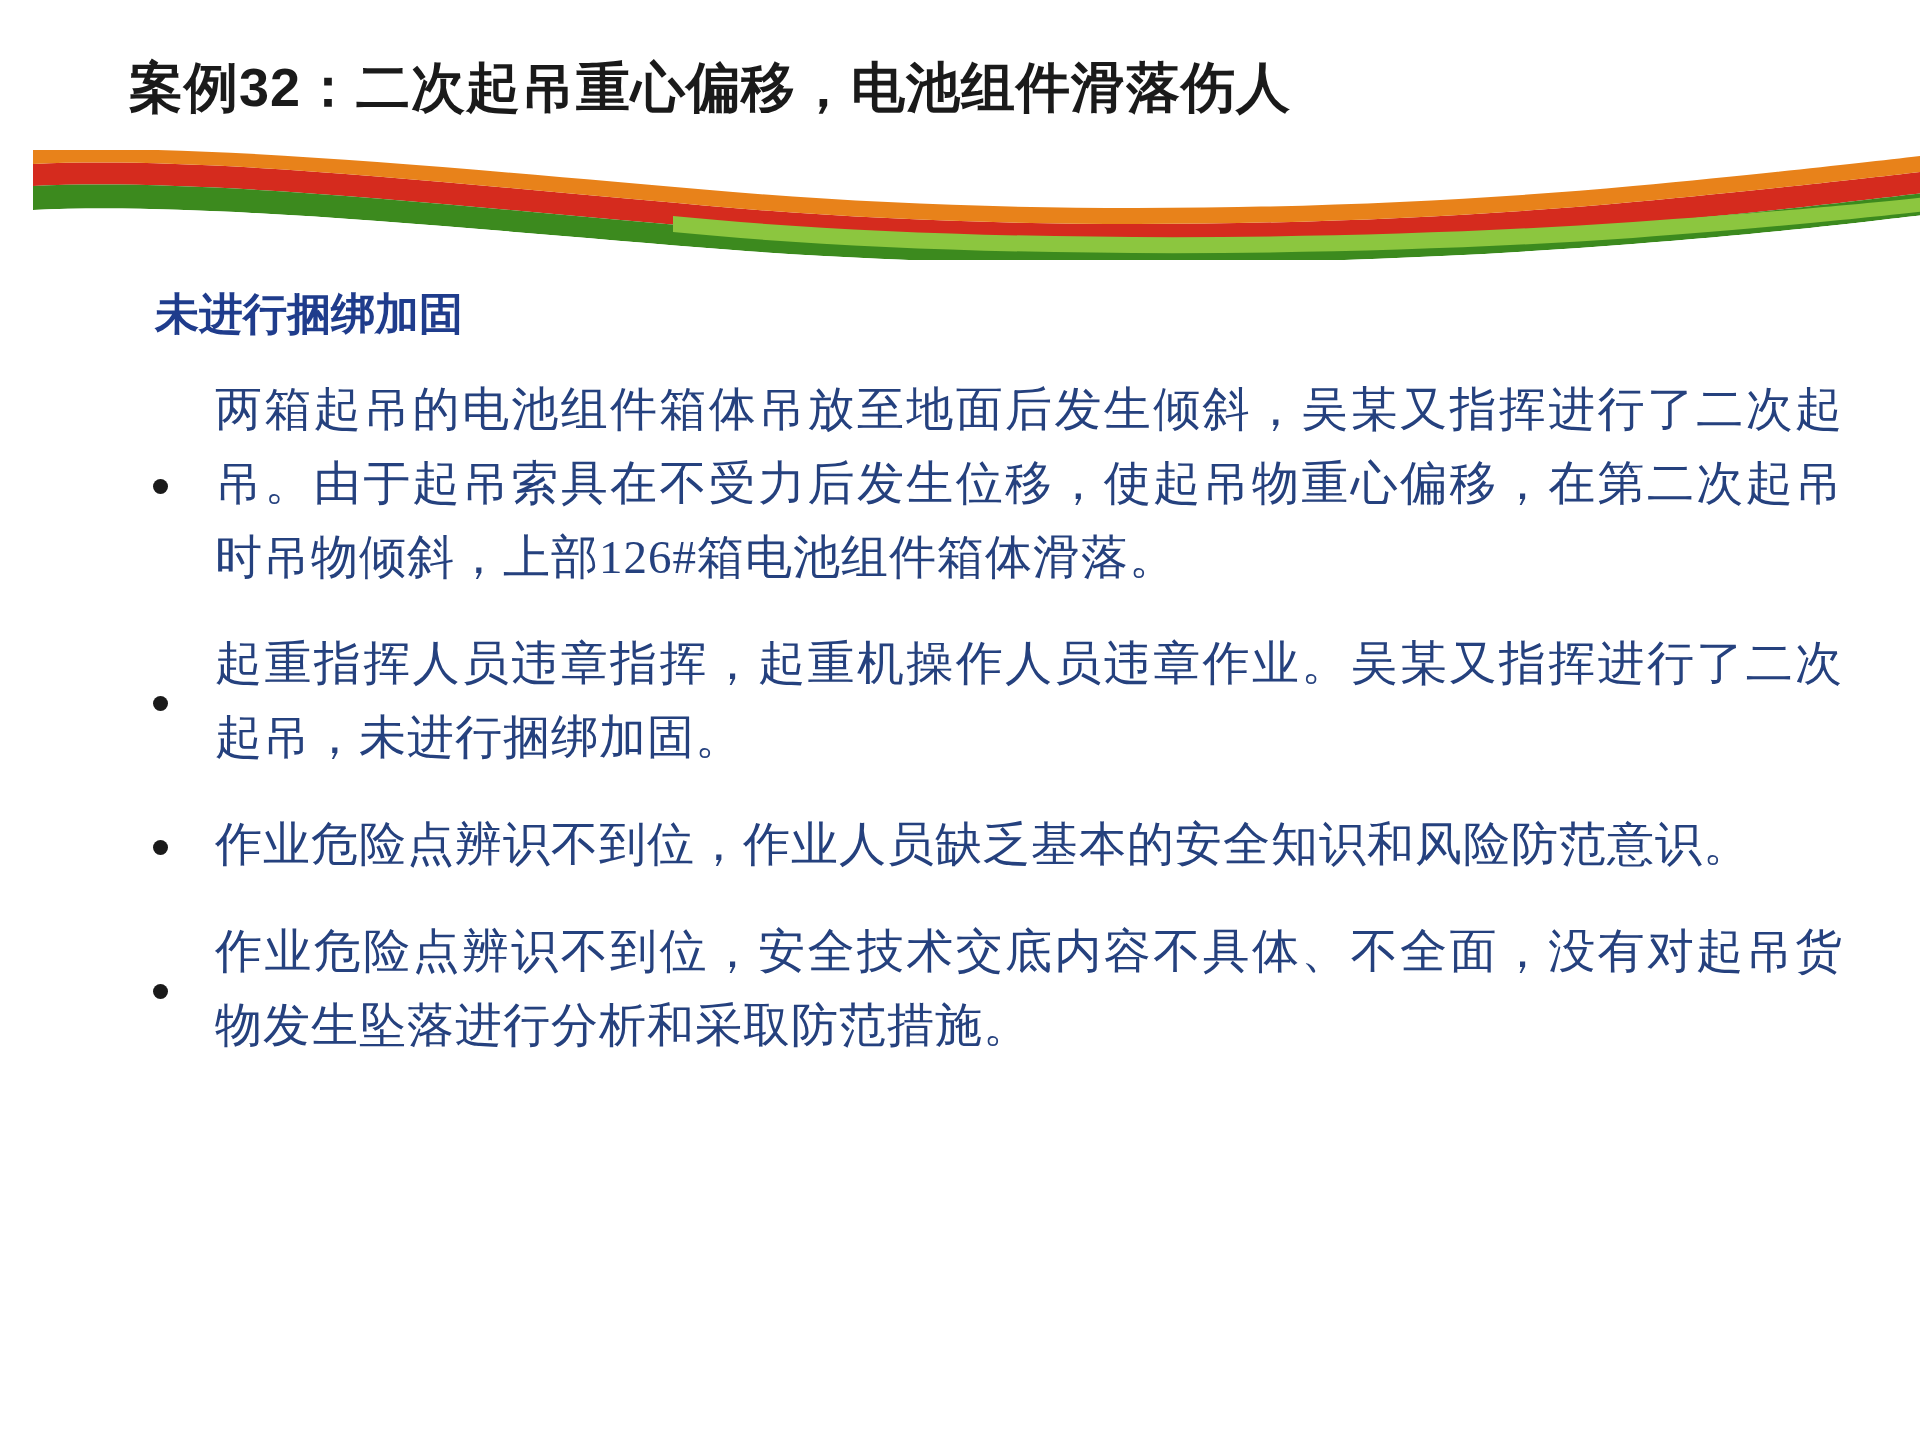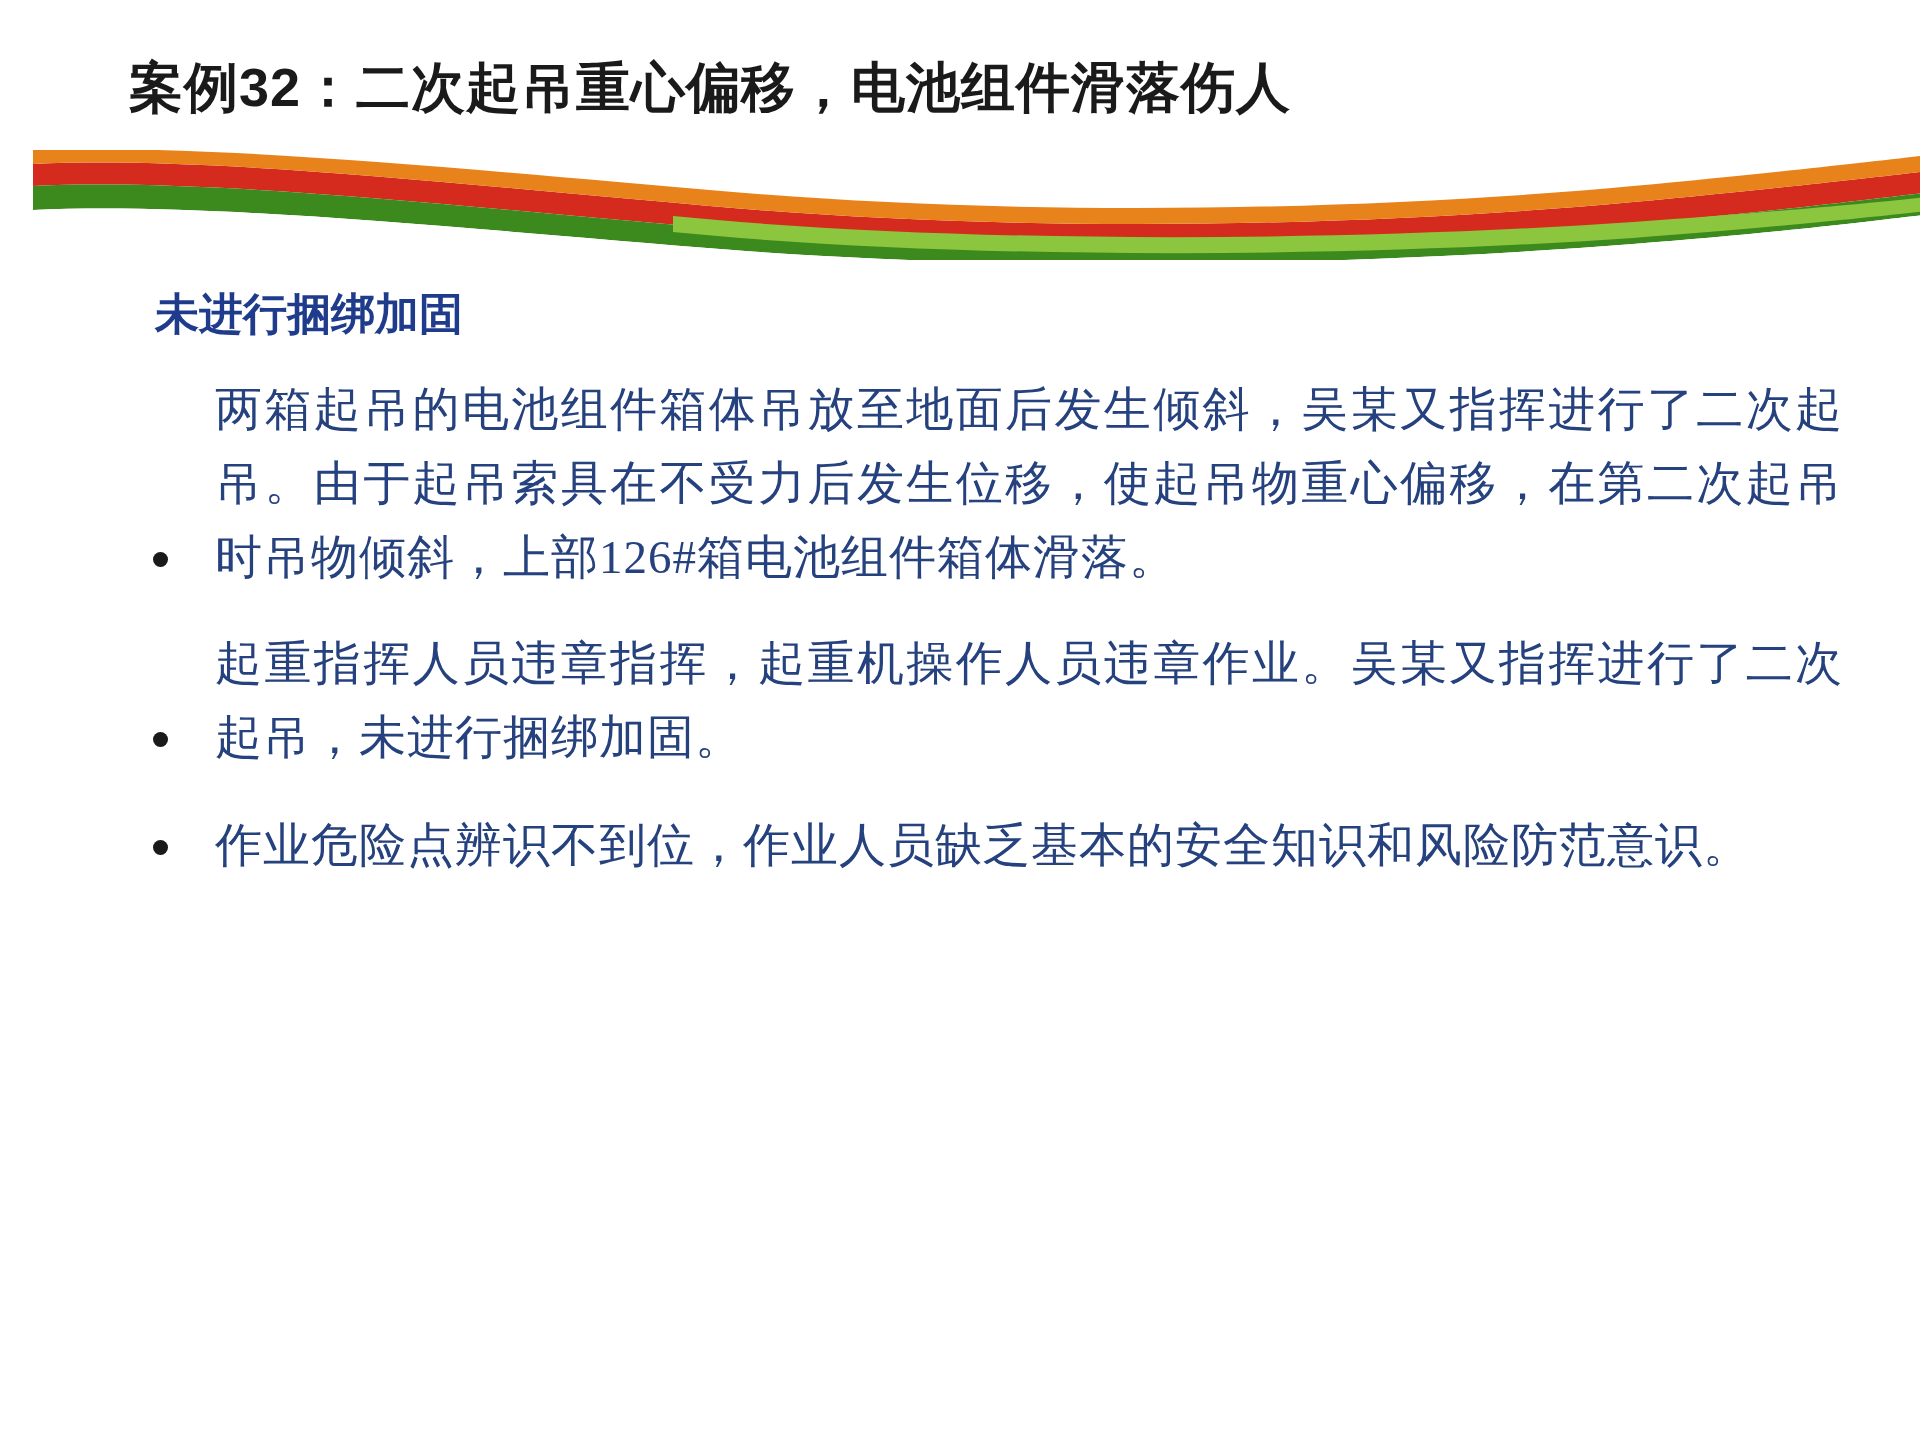--- a/index.html
+++ b/index.html
@@ -61,21 +61,21 @@
 
   .bullets {
     position: absolute;
     left: 110px;
     top: 372px;
     width: 1700px;
   }
 
   .bullet-row {
     display: flex;
-    align-items: flex-end;
+    align-items: center;
     margin-bottom: 32px;
   }
 
   .bullet-dot {
     width: 72px;
     flex: 0 0 72px;
     text-align: left;
     padding-left: 10px;
     box-sizing: border-box;
     font-size: 34px;
@@ -132,16 +132,20 @@
     <div class="bullet-row">
       <div class="bullet-dot"><span></span></div>
       <div class="bullet-text">起重指挥人员违章指挥，起重机操作人员违章作业。吴某又指挥进行了二次起吊，未进行捆绑加固。</div>
     </div>
 
     <div class="bullet-row">
       <div class="bullet-dot"><span></span></div>
       <div class="bullet-text">作业危险点辨识不到位，作业人员缺乏基本的安全知识和风险防范意识。</div>
     </div>
 
+    <div class="bullet-row">
+      <div class="bullet-dot"><span></span></div>
+      <div class="bullet-text">作业危险点辨识不到位，安全技术交底内容不具体、不全面，没有对起吊货物发生坠落进行分析和采取防范措施。</div>
+    </div>
 
   </div>
 
 </div>
 
 </body></html>

